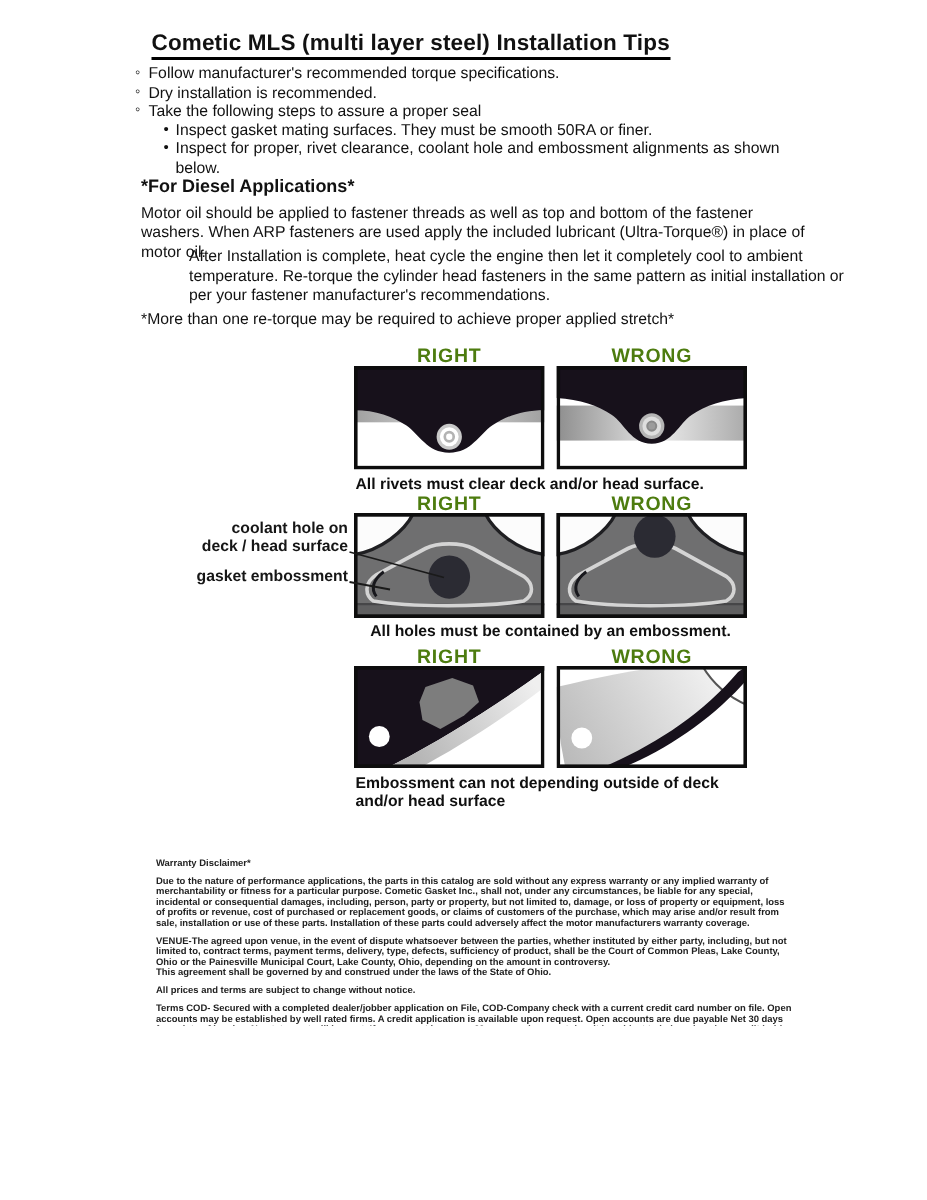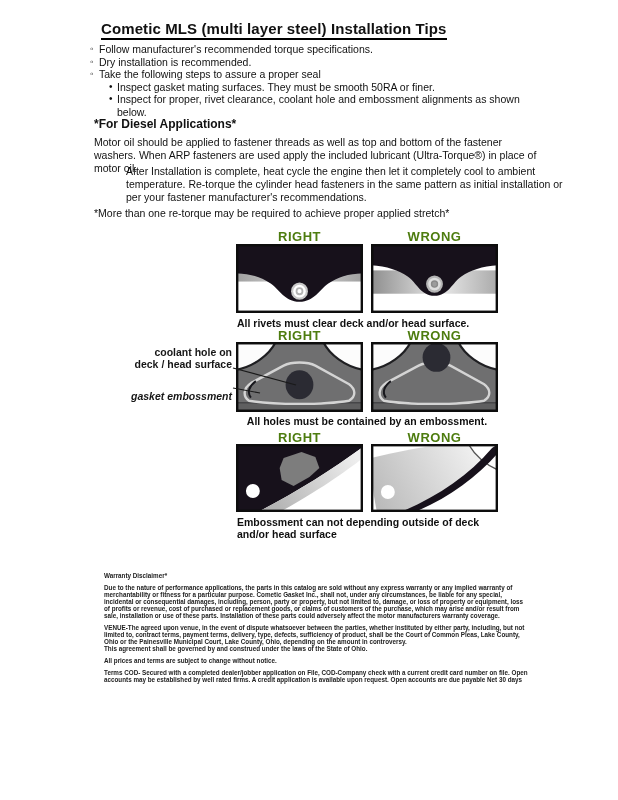--- a/index.html
+++ b/index.html
@@ -20,21 +20,21 @@
   .sub .bullet-glyph { width:8px; flex:0 0 8px; }
   .diesel-heading { left:94px; top:117px; font-size:12px; font-weight:700; }
   .para { left:94px; width:450px; font-size:10.5px; line-height:13px; }
   .p1 { top:136px; } .p2 { top:165px;margin-left:32px; } .pnote { top:207px; }
   .dw-label { width:127px; text-align:center; font-size:13px; font-weight:700; letter-spacing:.5px; color:#4d7c0f; }
   .panel { width:127px; }
   .panel svg { display:block; width:100%; height:100%; }
   .r1 { height:69px; } .r2 { height:70px; } .r3 { height:68px; }
   .caption { font-size:10.5px; font-weight:700; color:#101010; }
   .callouts { left:112px; top:347px; width:120px; text-align:right; font-size:10.5px; font-weight:600; line-height:11.5px; color:#161616; }
-  .callout-emb { margin-top:21px;font-style:italic; }
+  .callout-emb { margin-top:9px; }
   .leader-overlay { left:110px; top:330px; width:200px; height:100px; pointer-events:none; }
   .legal { left:104px; top:572px; width:426px; font-size:6.3px; font-weight:700; line-height:7px; color:#222; }
   .legal .lp { margin-bottom:5px; }
   .legal .tight { margin-bottom:0; }
   .footer-code { left:386px; top:756px; font-size:14.5px; letter-spacing:.4px; color:#0c4a6e; }
 </style>
 </head>
 <body>
 
 <div class="page">

